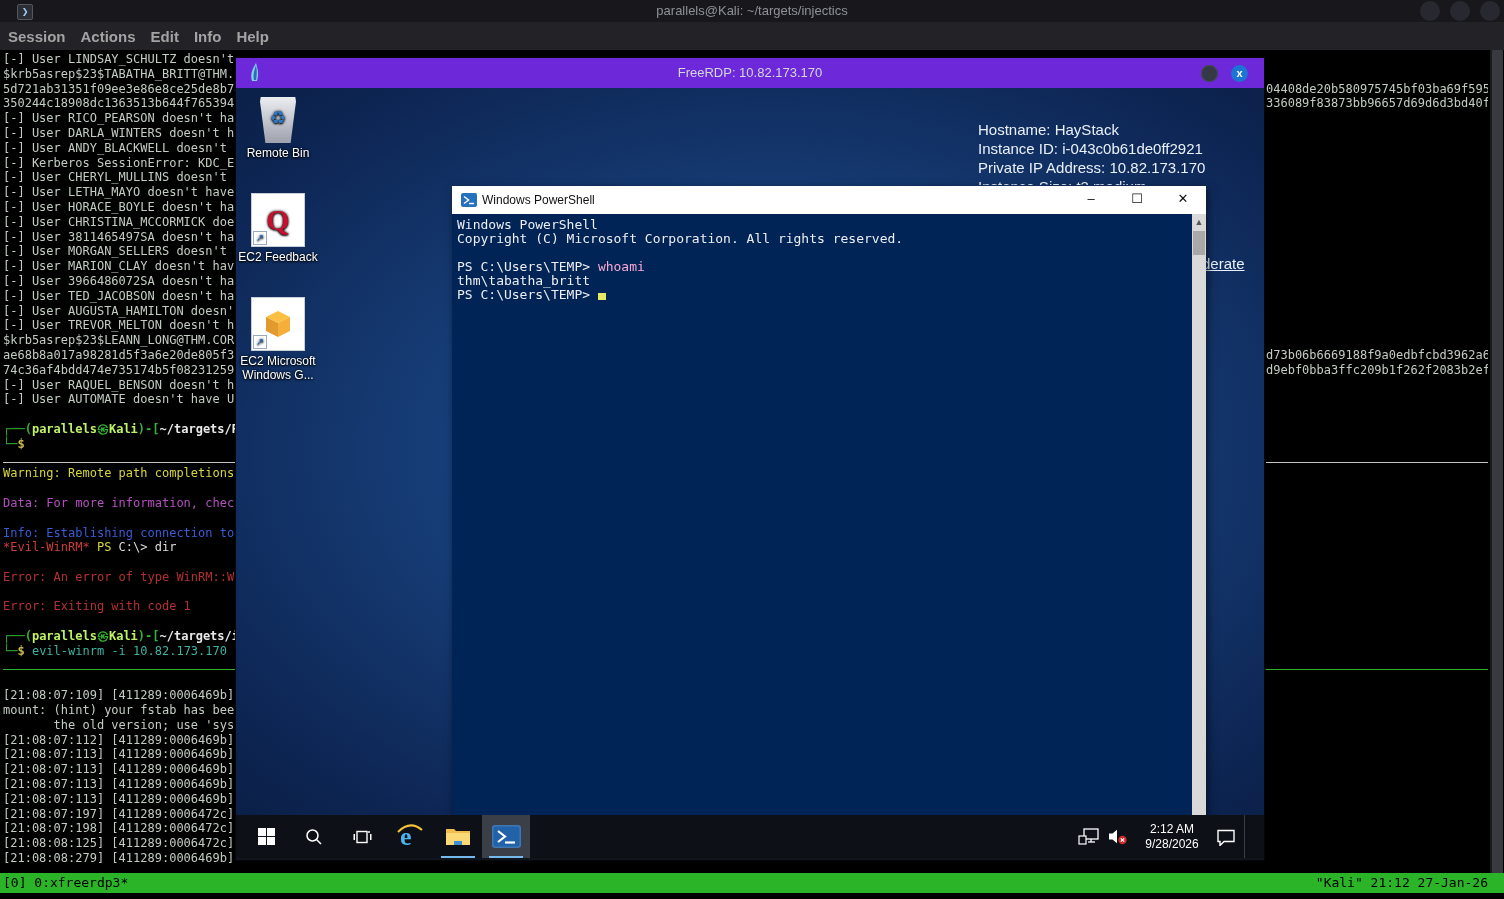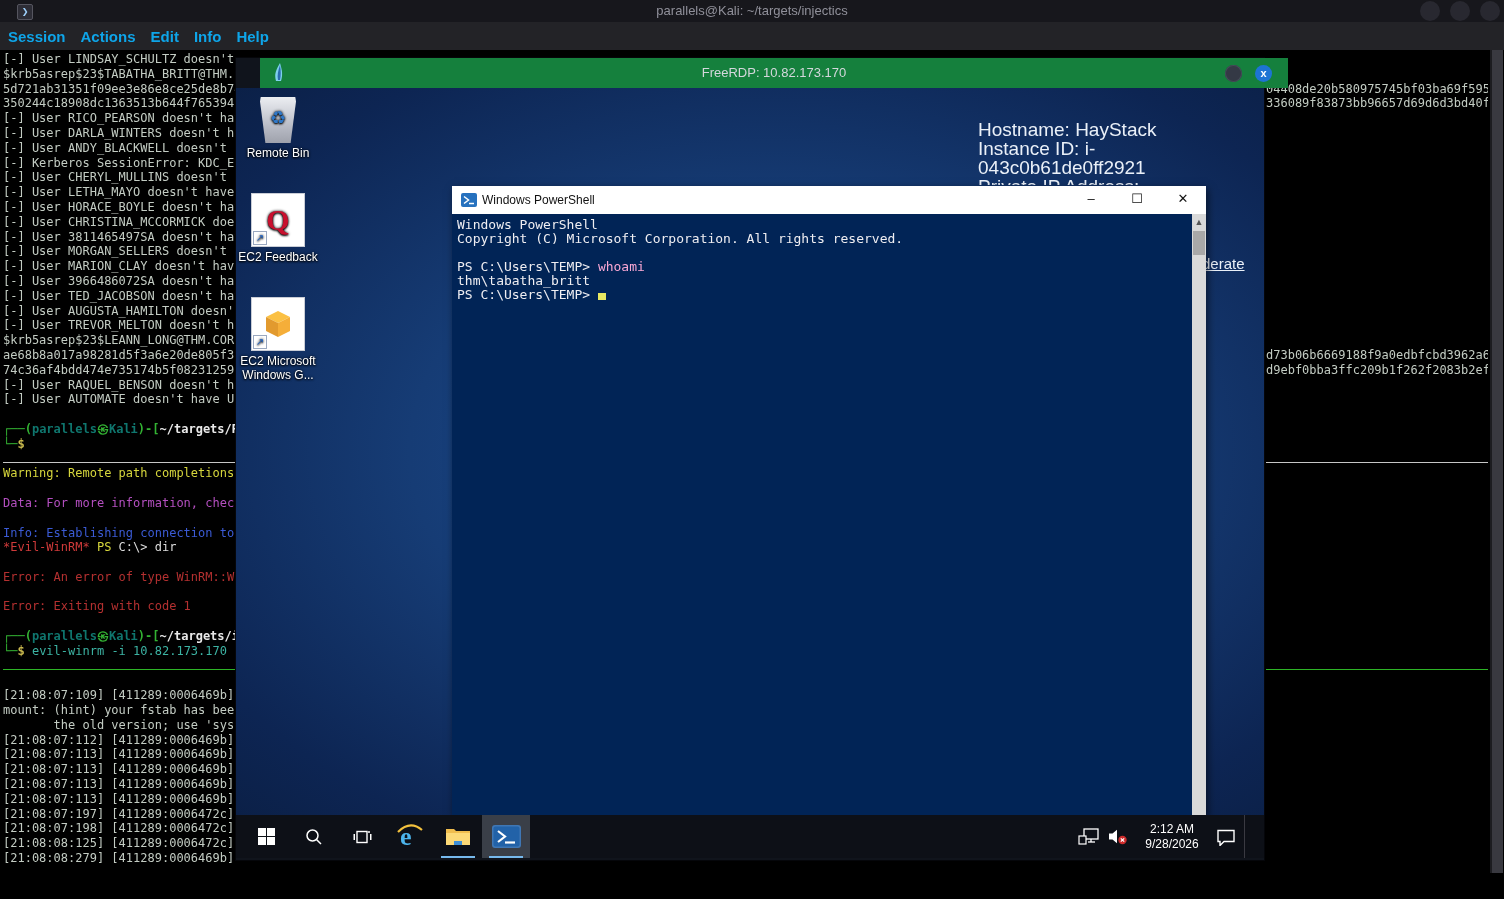--- a/index.html
+++ b/index.html
@@ -7,54 +7,54 @@
           font-family:"Liberation Sans",sans-serif;}
 
   
   .kali-titlebar{position:absolute;left:0;top:0;width:1504px;height:22px;background:#17171c;}
   .kt-icon{position:absolute;left:17px;top:4px;width:14px;height:14px;background:#2d2d36;
            border:1px solid #55555f;border-radius:2px;color:#9fd3ff;font-size:8px;line-height:13px;text-align:center;}
   .kt-title{position:absolute;left:0;right:0;top:3px;text-align:center;color:#90909a;font-size:13px;}
   .kt-circ{position:absolute;top:1px;width:20px;height:20px;border-radius:50%;background:#282830;}
   .kali-menubar{position:absolute;left:0;top:22px;width:1504px;height:28px;background:#232327;
                 display:flex;align-items:center;gap:15px;padding-left:8px;box-sizing:border-box;}
-  .menu-item{color:#0ea5e9;font-size:15px;font-weight:600;}
+  .menu-item{color:#a3a3a3;font-size:15px;font-weight:600;}
 
   
   .terminal{position:absolute;left:0;top:50px;width:1504px;height:823px;background:#000;}
   .term-col{position:absolute;top:2px;height:818px;overflow:hidden;font-family:"DejaVu Sans Mono",monospace;
             font-size:12px;line-height:14.8px;white-space:pre;}
   #tleft{left:3px;width:233px;}
   #tright{left:1266px;width:222px;}
   .trow{height:14.8px;position:relative;}
   .sep-white::after{content:"";position:absolute;left:-4px;right:-4px;top:10px;height:1px;background:#c6c6c6;}
   .sep-green::after{content:"";position:absolute;left:-4px;right:-4px;top:10px;height:1px;background:#2db426;}
   .c-df{color:#c3ccc3}.c-pln{color:#dcdcdc}
   .c-grn{color:#33b333;font-weight:bold}
-  .c-blu{color:#0f766e;font-weight:bold}
+  .c-blu{color:#bef264;font-weight:bold}
   .c-wht{color:#e8e8e8;font-weight:bold}
   .c-gold{color:#c9b94e;font-weight:bold}
   .c-yel{color:#d6d63c;font-weight:normal}
   .c-mag{color:#b44fc0}
   .c-inf{color:#3b5bd6}
   .c-red{color:#b43030}
   .c-red2{color:#cf3a3a}
   .c-teal{color:#3cb3a3}
   .term-scrollbar{position:absolute;right:1px;top:0;width:11px;height:823px;background:#393940;border-left:2px solid #1c1c20;}
 
   
   .tmux-bar{position:absolute;left:0;top:873px;width:1504px;height:20px;background:#2cb428;
             font-family:"DejaVu Sans Mono",monospace;font-size:13px;line-height:20px;color:#000;}
   .tmux-left{position:absolute;left:3px;}
   .tmux-right{position:absolute;right:16px;}
 
   
   .freerdp{position:absolute;left:236px;top:58px;width:1028px;height:802px;background:#10141c;
            box-shadow:0 0 0 1px #05060a;}
-  .fr-titlebar{position:absolute;left:0;top:0;width:1028px;height:30px;background:#15803d;margin-left:24px;}
+  .fr-titlebar{position:absolute;left:0;top:0;width:1028px;height:30px;background:#6d28d9;}
   .fr-title{display:block;color:#d4d7dc;font-size:13px;text-align:center;line-height:30px;}
   .fr-icon{position:absolute;left:11px;top:5px;}
   .fr-btn{position:absolute;top:7px;width:17px;height:17px;border-radius:50%;}
   .fr-btn.gray{right:46px;background:#343945;box-shadow:inset 0 0 0 1px #454b59;}
   .fr-btn.blue{right:16px;background:#1d74d4;color:#fff;font-size:11px;font-weight:bold;
                text-align:center;line-height:17px;}
 
   
   .desktop{position:absolute;left:0;top:30px;width:1028px;height:727px;overflow:hidden;
     background:radial-gradient(ellipse 950px 640px at 52% 50%, #1d4f96 0%, #163c75 38%, #0d2553 68%, #081834 100%);}
@@ -63,21 +63,21 @@
   .dicon .label{margin-top:3px;line-height:14px;}
   .bin{width:36px;height:46px;margin:0 auto;background:linear-gradient(180deg,#eceef2,#b4b7c1 70%,#9fa2ac);
        clip-path:polygon(2% 0,98% 0,100% 10%,85% 100%,15% 100%,0 10%);position:relative;}
   .bin span{position:absolute;left:0;right:0;top:10px;color:#2f78c8;font-size:18px;}
   .sqicon{width:54px;height:54px;margin:0 auto;background:#fff;border:1px solid #c9cdd6;box-sizing:border-box;
           display:flex;align-items:center;justify-content:center;position:relative;}
   .q{color:#c8102e;font-family:"Liberation Serif",serif;font-size:30px;font-weight:bold;}
   .shortcut{position:absolute;left:1px;bottom:1px;width:14px;height:14px;background:#fff;
             border:1px solid #9aa8c0;box-sizing:border-box;font-size:10px;line-height:12px;color:#1b62c8;}
   .dinfo{position:absolute;left:742px;top:32px;width:250px;height:65px;overflow:hidden;
-         color:#eaf0f8;font-size:19px;line-height:19px;}
+         color:#eaf0f8;font-size:15px;line-height:19px;}
   .dfrag{position:absolute;left:966px;top:167px;color:#eaf0f8;font-size:15px;text-decoration:underline;}
 
   
   .psw{position:absolute;left:216px;top:98px;width:754px;height:630px;box-shadow:2px 3px 8px rgba(0,0,0,.55);}
   .ps-titlebar{position:absolute;left:0;top:0;width:754px;height:28px;background:#ffffff;}
   .ps-title{position:absolute;left:30px;top:0;line-height:28px;font-size:12px;color:#111;}
   .ps-tb-icon{position:absolute;left:9px;top:6px;}
   .ps-btn{position:absolute;top:0;width:46px;height:28px;color:#111;font-size:13px;
           text-align:center;line-height:26px;}
   .ps-btn.min{right:92px}.ps-btn.max{right:46px}.ps-btn.close{right:0}
@@ -265,14 +265,18 @@
         </div>
         <svg width="20" height="18">
             <path d="M2 2.5 h16 v11 h-10 l-4 4 v-4 h-2 z" fill="none" stroke="#fff" stroke-width="1.4"></path>
           </svg>
         <div class="sd"></div>
         <div style="width:5px"></div>
       </div>
     </div>
   </div>
 
+  <div class="tmux-bar">
+    <span class="tmux-left">[0] 0:xfreerdp3*</span>
+    <span class="tmux-right">"Kali" 21:12 27-Jan-26</span>
+  </div>
 
 </div>
 
 </body></html>

